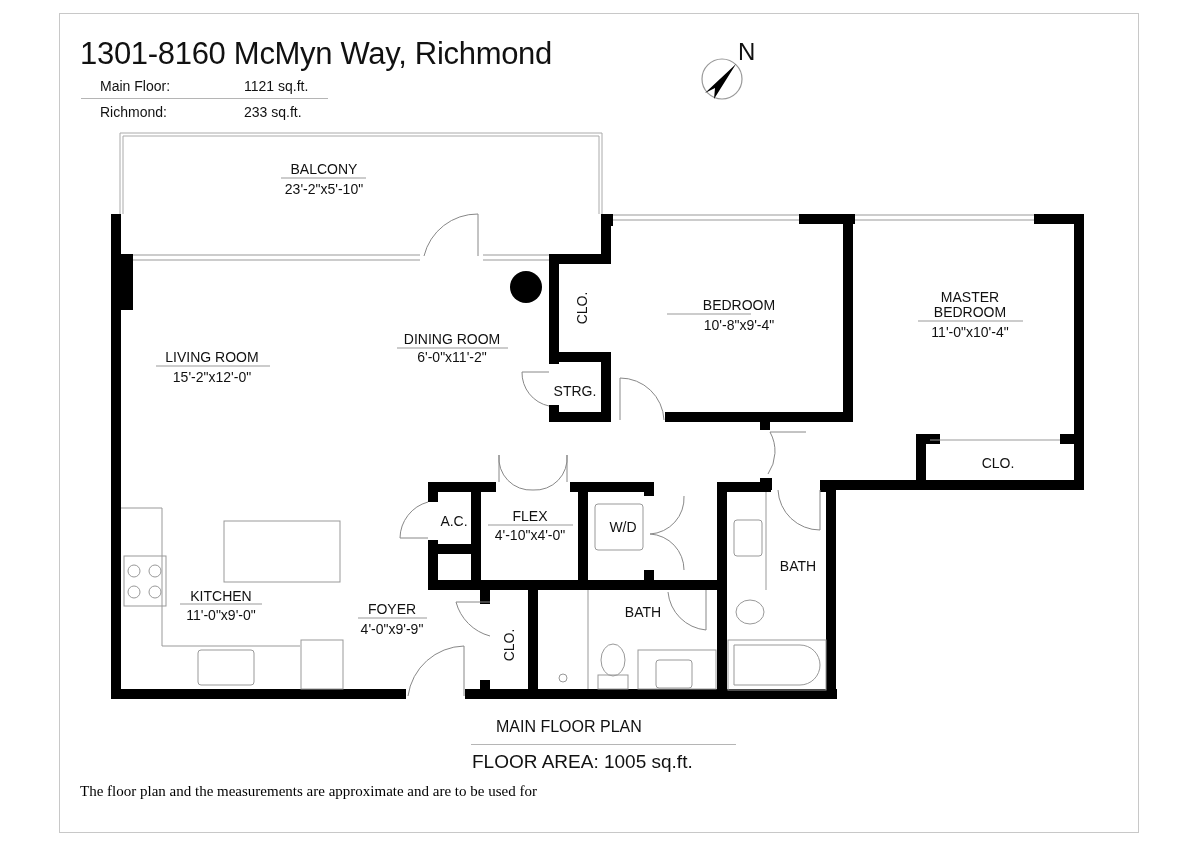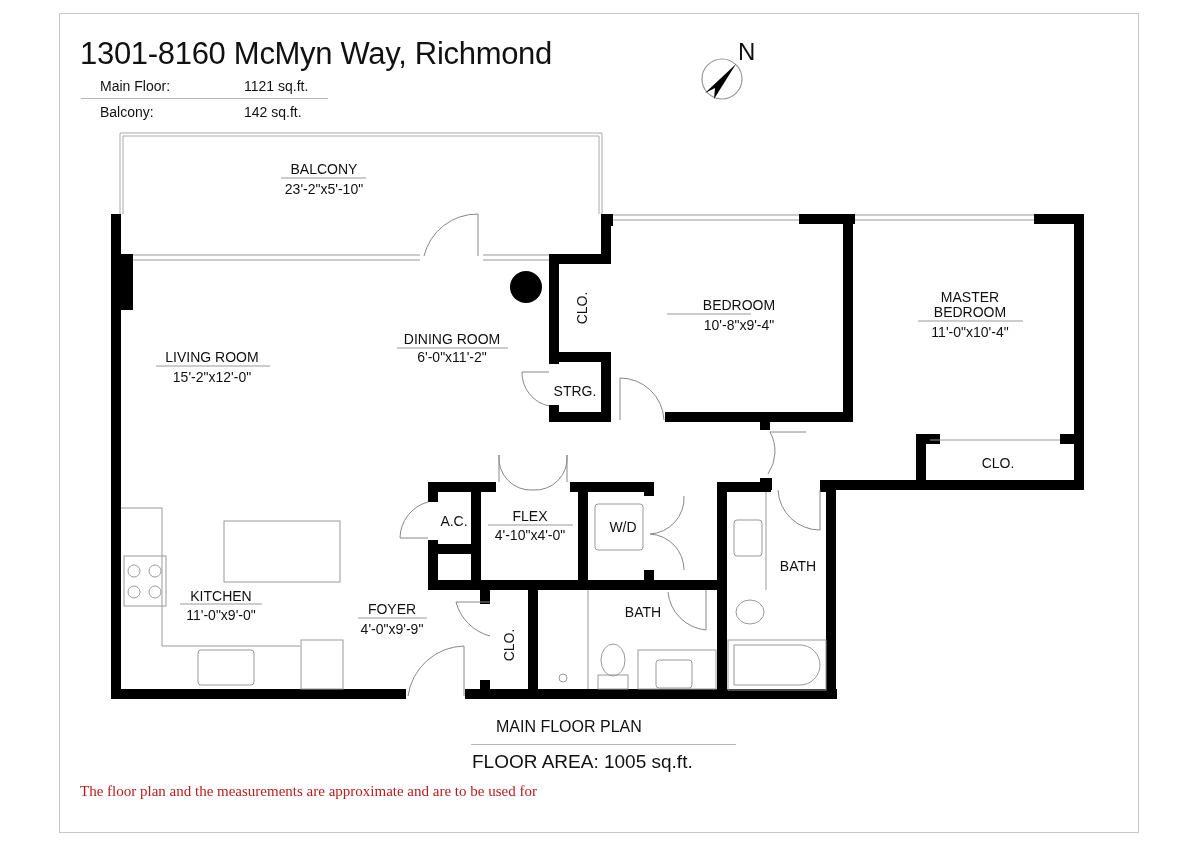--- a/index.html
+++ b/index.html
@@ -9,37 +9,37 @@
   .area-row { position:absolute; left:84px; font-size:14px; }
   .area-row .lbl { position:absolute; left:16px; white-space:nowrap; }
   .area-row .val { position:absolute; left:160px; white-space:nowrap; }
   .area-divider { position:absolute; left:81px; top:98px; width:247px; height:1px; background:#b5b5b5; }
   .north-n { position:absolute; left:738px; top:38px; font-size:24px; }
   svg.plan { position:absolute; left:0; top:0; }
   .plan-text { font-family:"Liberation Sans", sans-serif; fill:#111; }
   .caption1 { position:absolute; left:496px; top:718px; font-size:16px; white-space:nowrap; }
   .caption-line { position:absolute; left:471px; top:744px; width:265px; height:1px; background:#b5b5b5; }
   .caption2 { position:absolute; left:472px; top:751px; font-size:19px; white-space:nowrap; }
-  .disclaimer { position:absolute; left:80px; top:781px; font-family:"Liberation Serif", serif; font-size:15px; line-height:21px; color:#b91c1c; width:640px; }
+  .disclaimer { position:absolute; left:80px; top:781px; font-family:"Liberation Serif", serif; font-size:15px; line-height:21px; color:#000000; width:640px; }
 </style>
 </head>
 <body>
 
 <div class="frame"></div>
 
 <div class="title">1301-8160 McMyn Way, Richmond</div>
 
 <div class="area-row" style="top:78px;">
   <span class="lbl">Main Floor:</span>
   <span class="val">1121 sq.ft.</span>
 </div>
 <div class="area-divider"></div>
 <div class="area-row" style="top:104px;">
-  <span class="lbl">Balcony:</span>
-  <span class="val">142 sq.ft.</span>
+  <span class="lbl">Richmond:</span>
+  <span class="val">233 sq.ft.</span>
 </div>
 
 <div class="north-n">N</div>
 
 <svg class="plan" width="1200" height="848" viewBox="0 0 1200 848">
 
   <g>
     <circle cx="722" cy="79" r="20" fill="none" stroke="#999" stroke-width="1.2"></circle>
     <polygon points="736,64 705,93 715,88 714,99" fill="#000"></polygon>
   </g>

